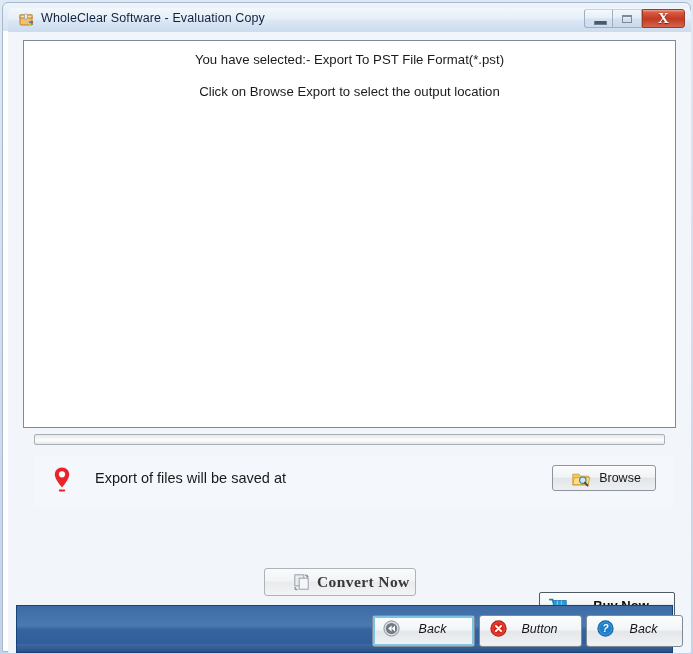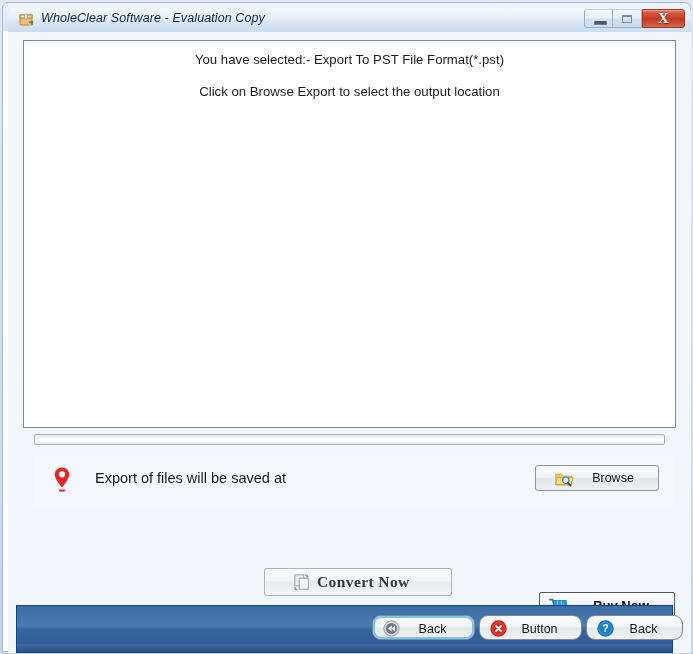--- a/index.html
+++ b/index.html
@@ -54,21 +54,20 @@
     left: 11px; top: 4px;
     width: 16px; height: 16px;
   }
   #title-text {
     position: absolute;
     left: 33px; top: 3px;
     font-size: 12.5px;
     color: #11233f;
     white-space: nowrap;
     letter-spacing: 0.1px;
-    font-style: italic;
   }
 
   .wbtn {
     position: absolute;
     top: 1px;
     height: 19px;
     box-sizing: border-box;
     border: 1px solid #9dafc4;
     border-top-color: #c4d2e2;
     cursor: default;
@@ -206,37 +205,37 @@
     width: 100%; height: 100%;
     display: flex;
     align-items: center;
     justify-content: center;
     font-size: 12.5px;
     color: #17181a;
     white-space: nowrap;
   }
 
   #browse-button {
-    left: 501px; top: 10px;
-    width: 124px; height: 26px;
+    left: 518px; top: 10px;
+    width: 104px; height: 26px;
   }
   #browse-button .btn3d-label { padding-left: 16px; }
 
   
   #browse-icon {
     position: absolute;
     left: 19px; top: 5px;
     width: 19px; height: 16px;
   }
 
   
   #convert-button {
     position: absolute;
     left: 256px; top: 536px;
-    width: 188px; height: 28px;
+    width: 152px; height: 28px;
     box-sizing: border-box;
     border: 1px solid #adb3b9;
     border-radius: 3px;
     background: linear-gradient(to bottom, #fafbfc 0%, #f2f3f5 46%, #e9eaec 52%, #f3f4f6 100%);
     cursor: default;
   }
   #convert-label {
     position: absolute;
     left: 52px; top: 0;
     height: 26px;
@@ -295,26 +294,27 @@
     content: "";
     position: absolute;
     left: 0; right: 0; bottom: 0;
     height: 8px;
     background: linear-gradient(to bottom, rgba(255,255,255,0.07), rgba(0,0,0,0.12));
   }
 
   .cmdbtn {
     position: absolute;
     top: 9px;
-    height: 25px;
+    height: 32px;
     box-sizing: border-box;
     border: 1px solid #7d8a97;
-    border-radius: 9px;
+    border-radius: 3px;
     background: linear-gradient(to bottom, #fcfdfd 0%, #f2f4f6 46%, #e4e7ea 52%, #f0f2f4 100%);
     cursor: default;
+    font-style: italic;
   }
   .cmdbtn .cmd-label {
     position: absolute;
     left: 0; top: 0;
     width: 100%; height: 25px;
     display: flex;
     align-items: center;
     justify-content: center;
     padding-left: 18px;
     box-sizing: border-box;

